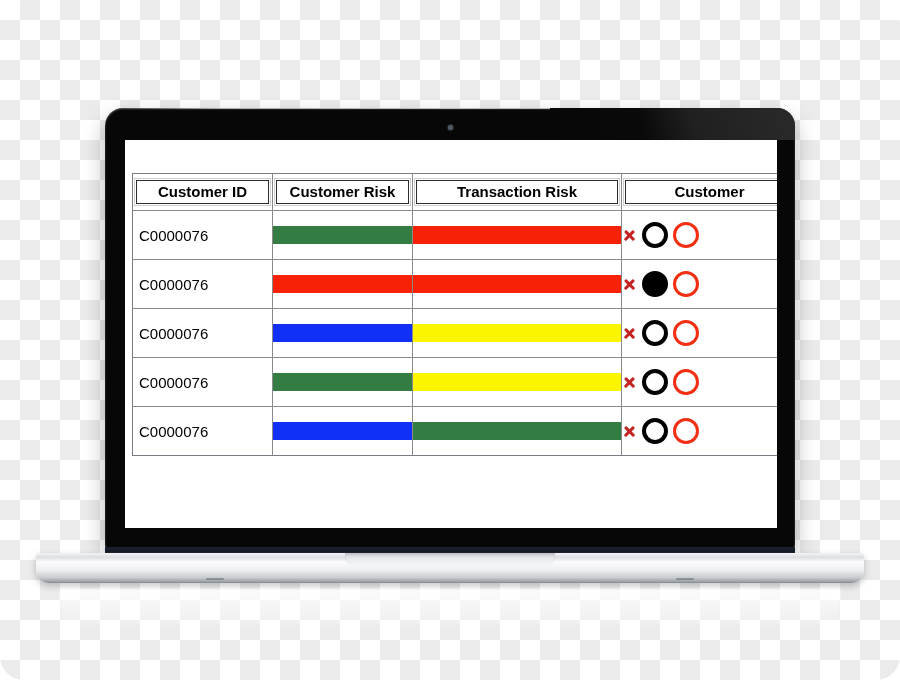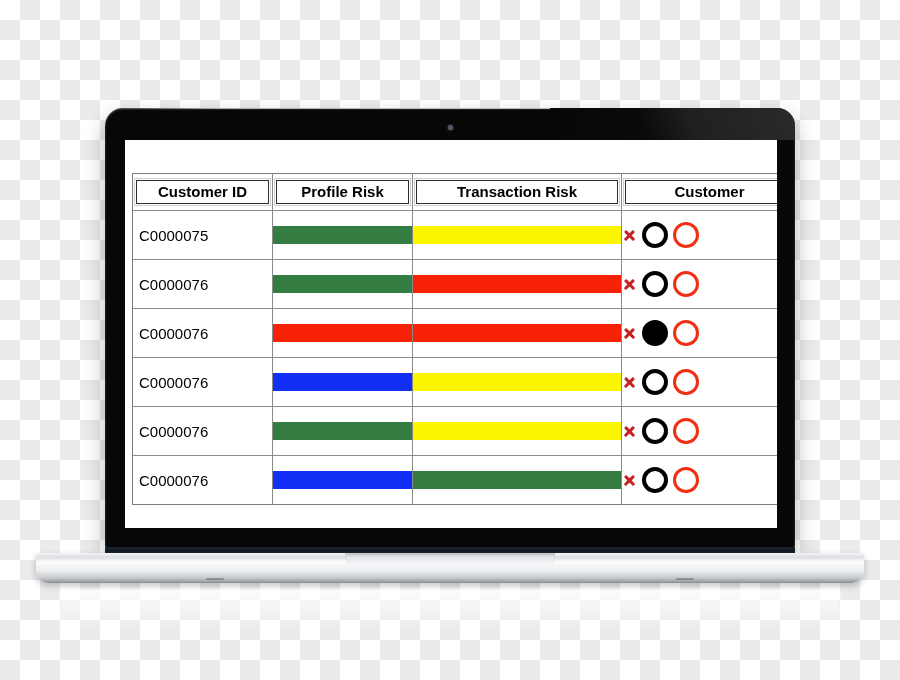--- a/index.html
+++ b/index.html
@@ -17,20 +17,21 @@
   #canvas {
     position: relative;
     width: 900px;
     height: 680px;
     background-color: #ffffff;
     background-image:
       linear-gradient(45deg, #ebebeb 25%, transparent 25%, transparent 75%, #ebebeb 75%),
       linear-gradient(45deg, #ebebeb 25%, transparent 25%, transparent 75%, #ebebeb 75%);
     background-size: 40px 40px;
     background-position: 0 0, 20px 20px;
+    border-radius: 24px;
   }
 
   
   #laptop {
     position: absolute;
     left: 0; top: 0;
     width: 900px; height: 680px;
   }
 
   .bezel {
@@ -261,51 +262,33 @@
 
     <div class="screen">
       <div class="table-wrap">
         <table class="risk">
           <thead>
             <tr>
               <th style="width:133px">
                 <div class="th-inner">Customer ID</div>
               </th>
               <th style="width:133px">
-                <div class="th-inner">Profile Risk</div>
+                <div class="th-inner">Customer Risk</div>
               </th>
               <th style="width:202px">
                 <div class="th-inner">Transaction Risk</div>
               </th>
               <th style="width:169px">
                 <div class="th-inner">Customer</div>
               </th>
             </tr>
           </thead>
           <tbody id="table-body">
               <tr>
                 <td>
-                  <div class="cust-id">C0000075</div>
-                </td>
-                <td class="bar-cell">
-                  <div class="bar" style="background: rgb(51, 124, 66); width: 100%;"></div>
-                </td>
-                <td class="bar-cell">
-                  <div class="bar" style="background: rgb(252, 245, 0); width: 100%;"></div>
-                </td>
-                <td class="actions-cell">
-                  <div class="actions">
-                    <div class="icon-x"></div>
-                    <div class="circle black-open"></div>
-                    <div class="circle red-open"></div>
-                  </div>
-                </td>
-              </tr>
-              <tr>
-                <td>
                   <div class="cust-id">C0000076</div>
                 </td>
                 <td class="bar-cell">
                   <div class="bar" style="background: rgb(51, 124, 66); width: 100%;"></div>
                 </td>
                 <td class="bar-cell">
                   <div class="bar" style="background: rgb(247, 34, 5); width: 100%;"></div>
                 </td>
                 <td class="actions-cell">
                   <div class="actions">

